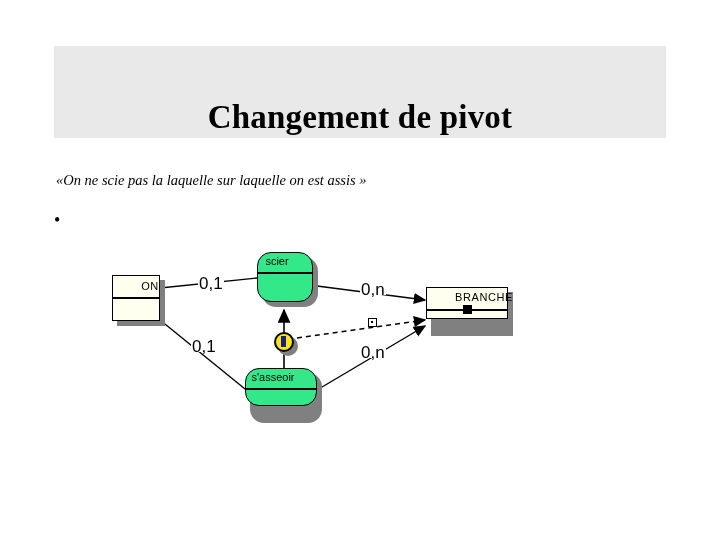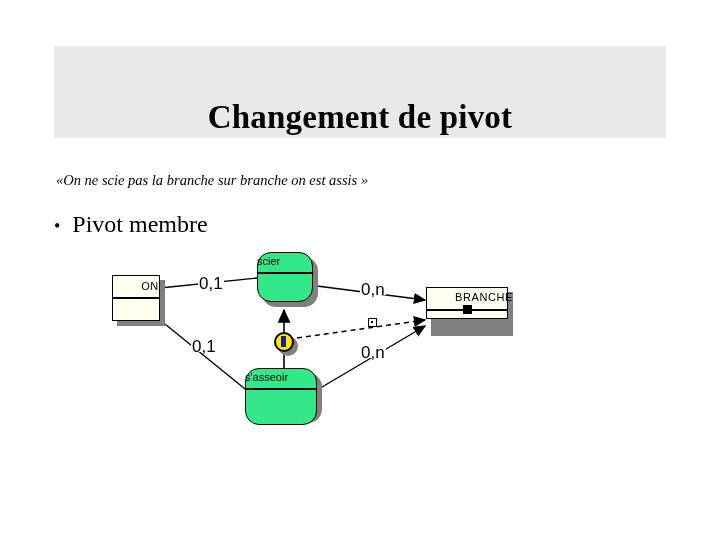--- a/index.html
+++ b/index.html
@@ -140,20 +140,21 @@
     left: 0;
     right: 0;
     height: 2px;
     background: #000000;
   }
   .relation .rlabel {
     position: absolute;
     left: 0;
     right: 16px;
     top: 3px;
+    text-align: center;
     font-family: "Liberation Sans", sans-serif;
     font-size: 11px;
     color: #000000;
     white-space: nowrap;
   }
 
   
   #pivot-node {
     position: absolute;
   }
@@ -201,25 +202,24 @@
     background: #000000;
   }
 </style>
 </head>
 <body>
 
 <div id="title-band">
   <div id="page-title">Changement de pivot</div>
 </div>
 
-<div id="quote">«On ne scie pas la branche sur branche on est assis »</div>
+<div id="quote">«On ne scie pas la laquelle sur laquelle on est assis »</div>
 
 <div id="bullet-line">
   <span id="bullet-marker">•</span>
-  <span>Pivot membre</span>
 </div>
 
 <div id="diagram">
 
   <svg width="450" height="200">
     <defs>
       <marker id="arrowEnd" markerWidth="9" markerHeight="9" refX="8" refY="4" orient="auto">
         <path d="M0,0 L9,4 L0,8 z" fill="#000000"></path>
       </marker>
       <marker id="arrowUp" markerWidth="9" markerHeight="9" refX="8" refY="4" orient="auto">
@@ -256,21 +256,21 @@
   </div>
 
   <div style="position:absolute;left:167px;top:9px;width:56px;height:50px;background:#808080;border-radius:14px;"></div>
   <div class="relation" style="left:162px;top:4px;width:56px;height:50px;">
     <div class="rbody"></div>
     <div class="rlabel">scier</div>
     <div class="rdivider" style="top:20px;"></div>
   </div>
 
   <div style="position:absolute;left:155px;top:125px;width:72px;height:50px;background:#808080;border-radius:14px;"></div>
-  <div class="relation" style="left:150px;top:120px;width:72px;height:57px;">
+  <div class="relation" style="left:150px;top:120px;width:72px;height:38px;">
     <div class="rbody"></div>
     <div class="rlabel">s'asseoir</div>
     <div class="rdivider" style="top:20px;"></div>
   </div>
 
   <div style="position:absolute;left:183px;top:88px;width:20px;height:20px;background:#808080;border-radius:50%;"></div>
   <div id="pivot-node" style="left:179px;top:84px;width:20px;height:20px;">
     <div class="pcircle"></div>
     <div class="pbar"></div>
   </div>

